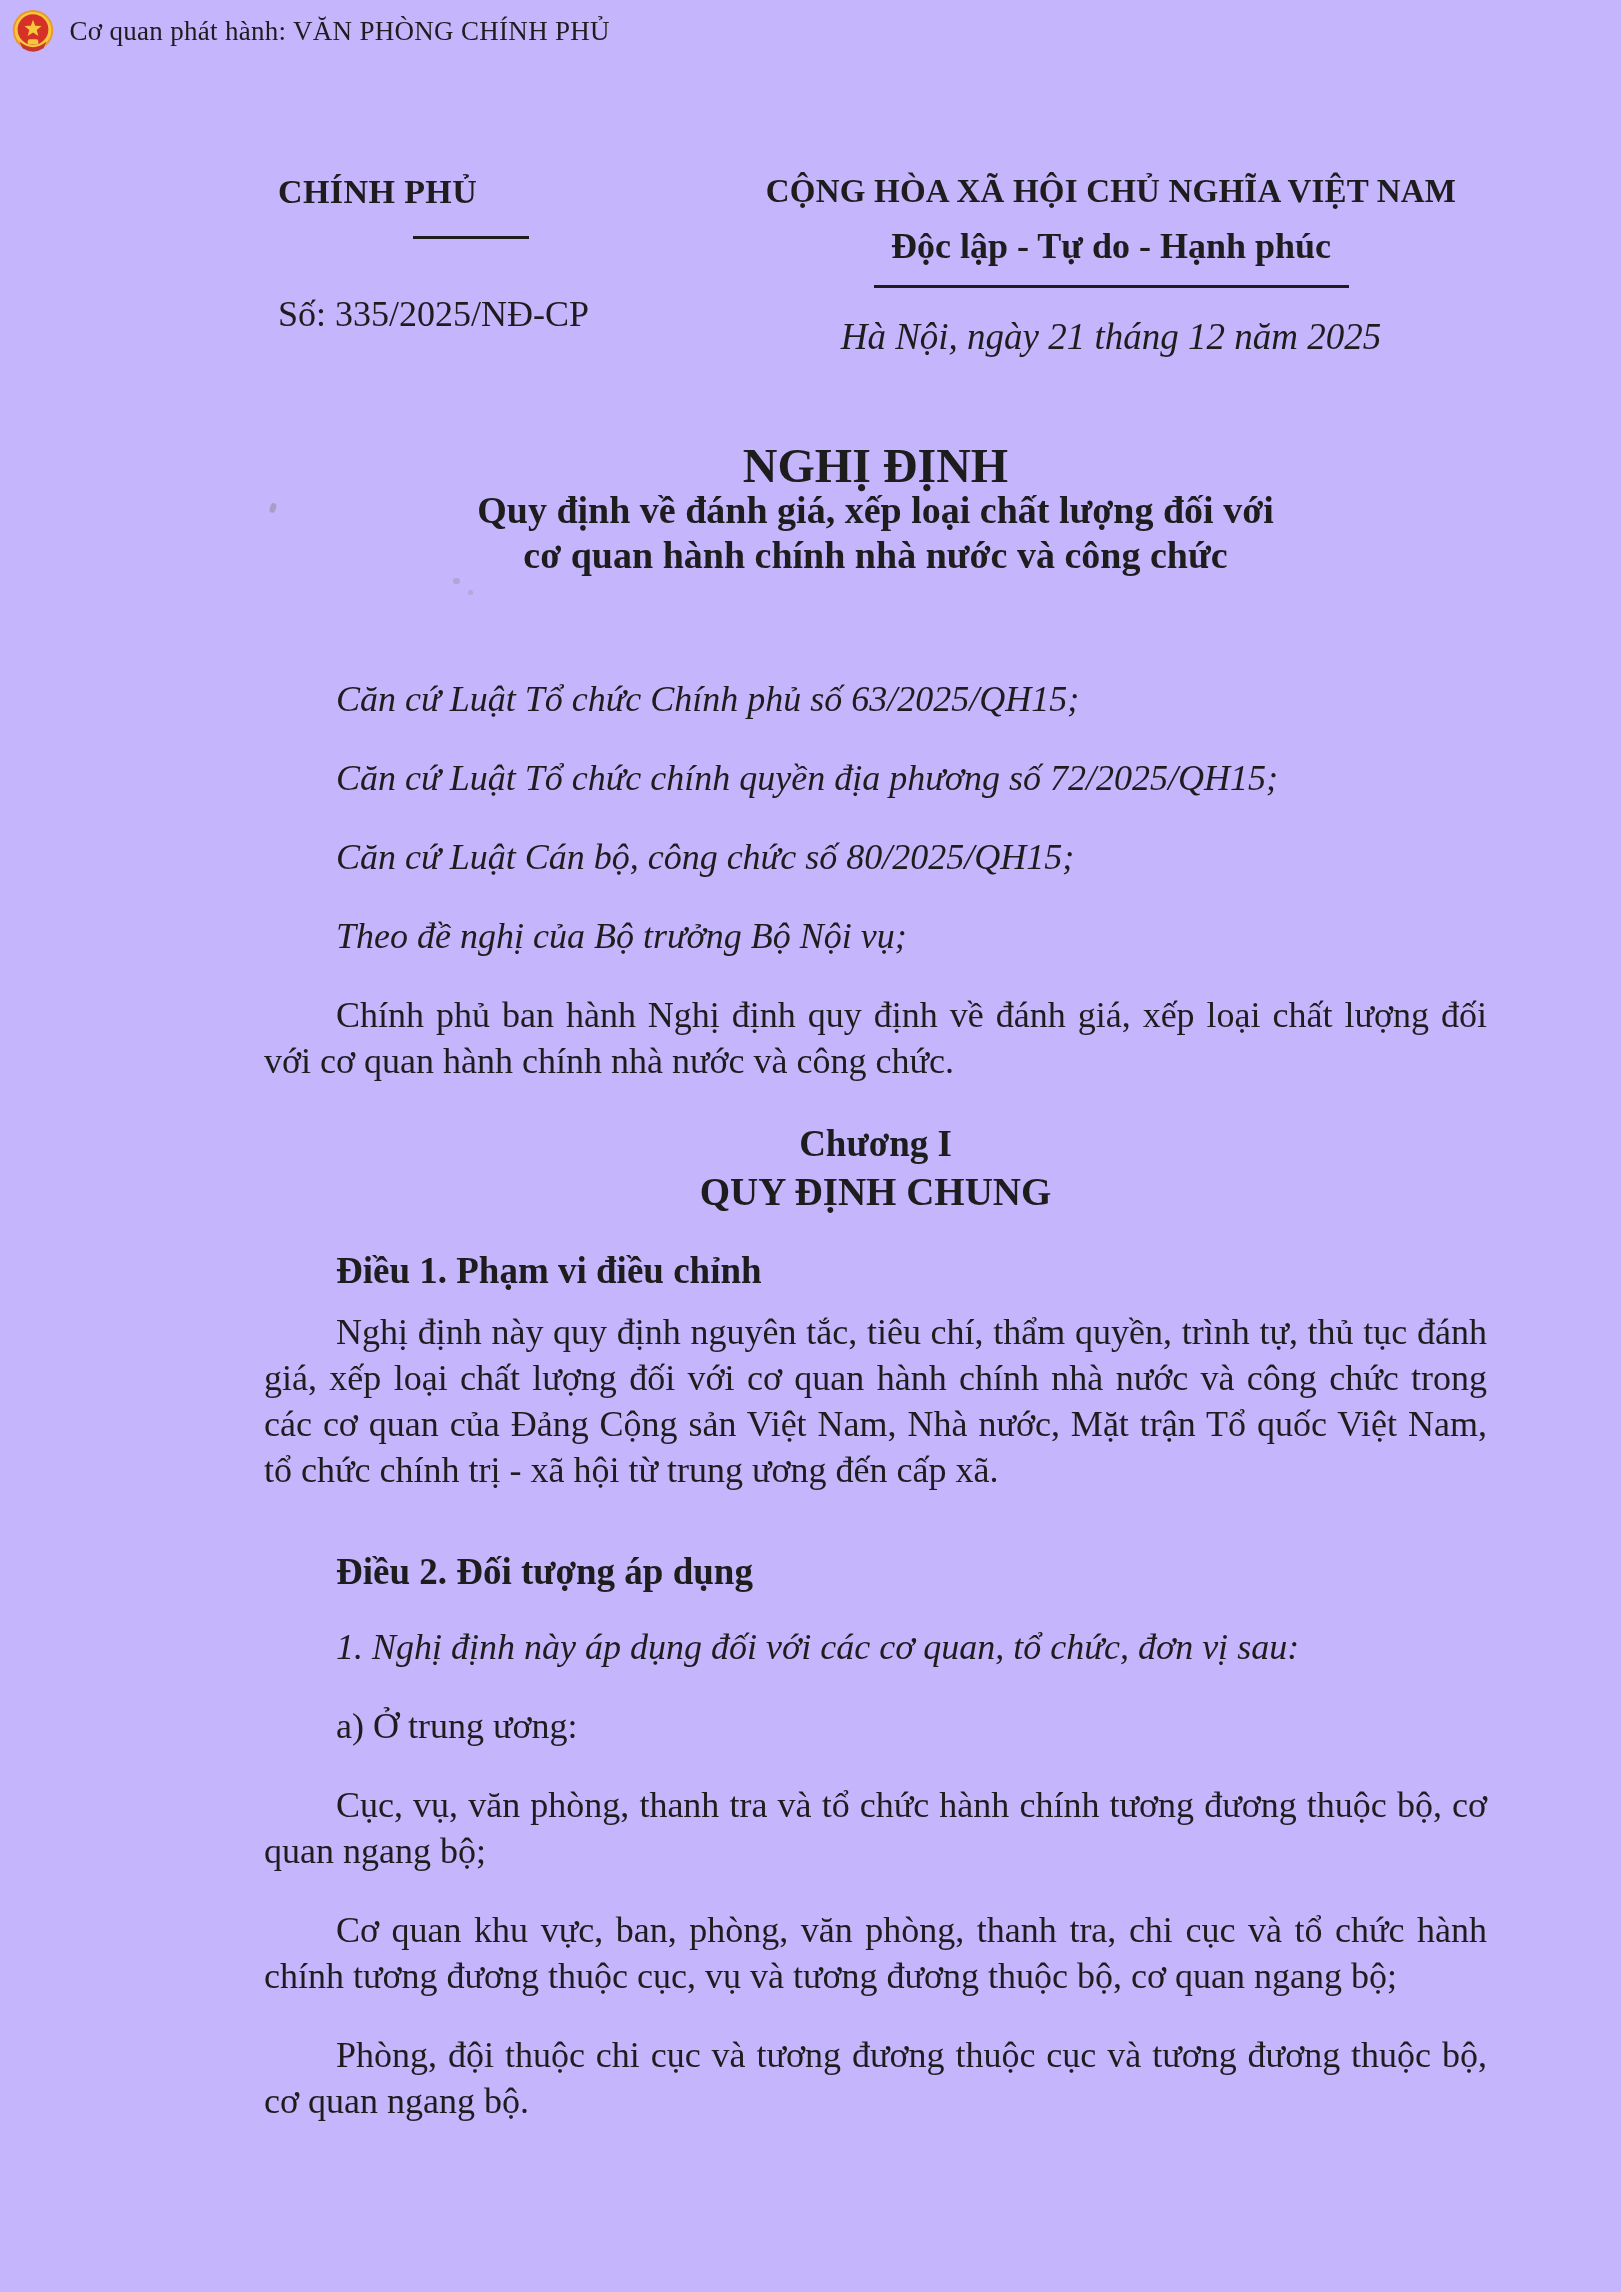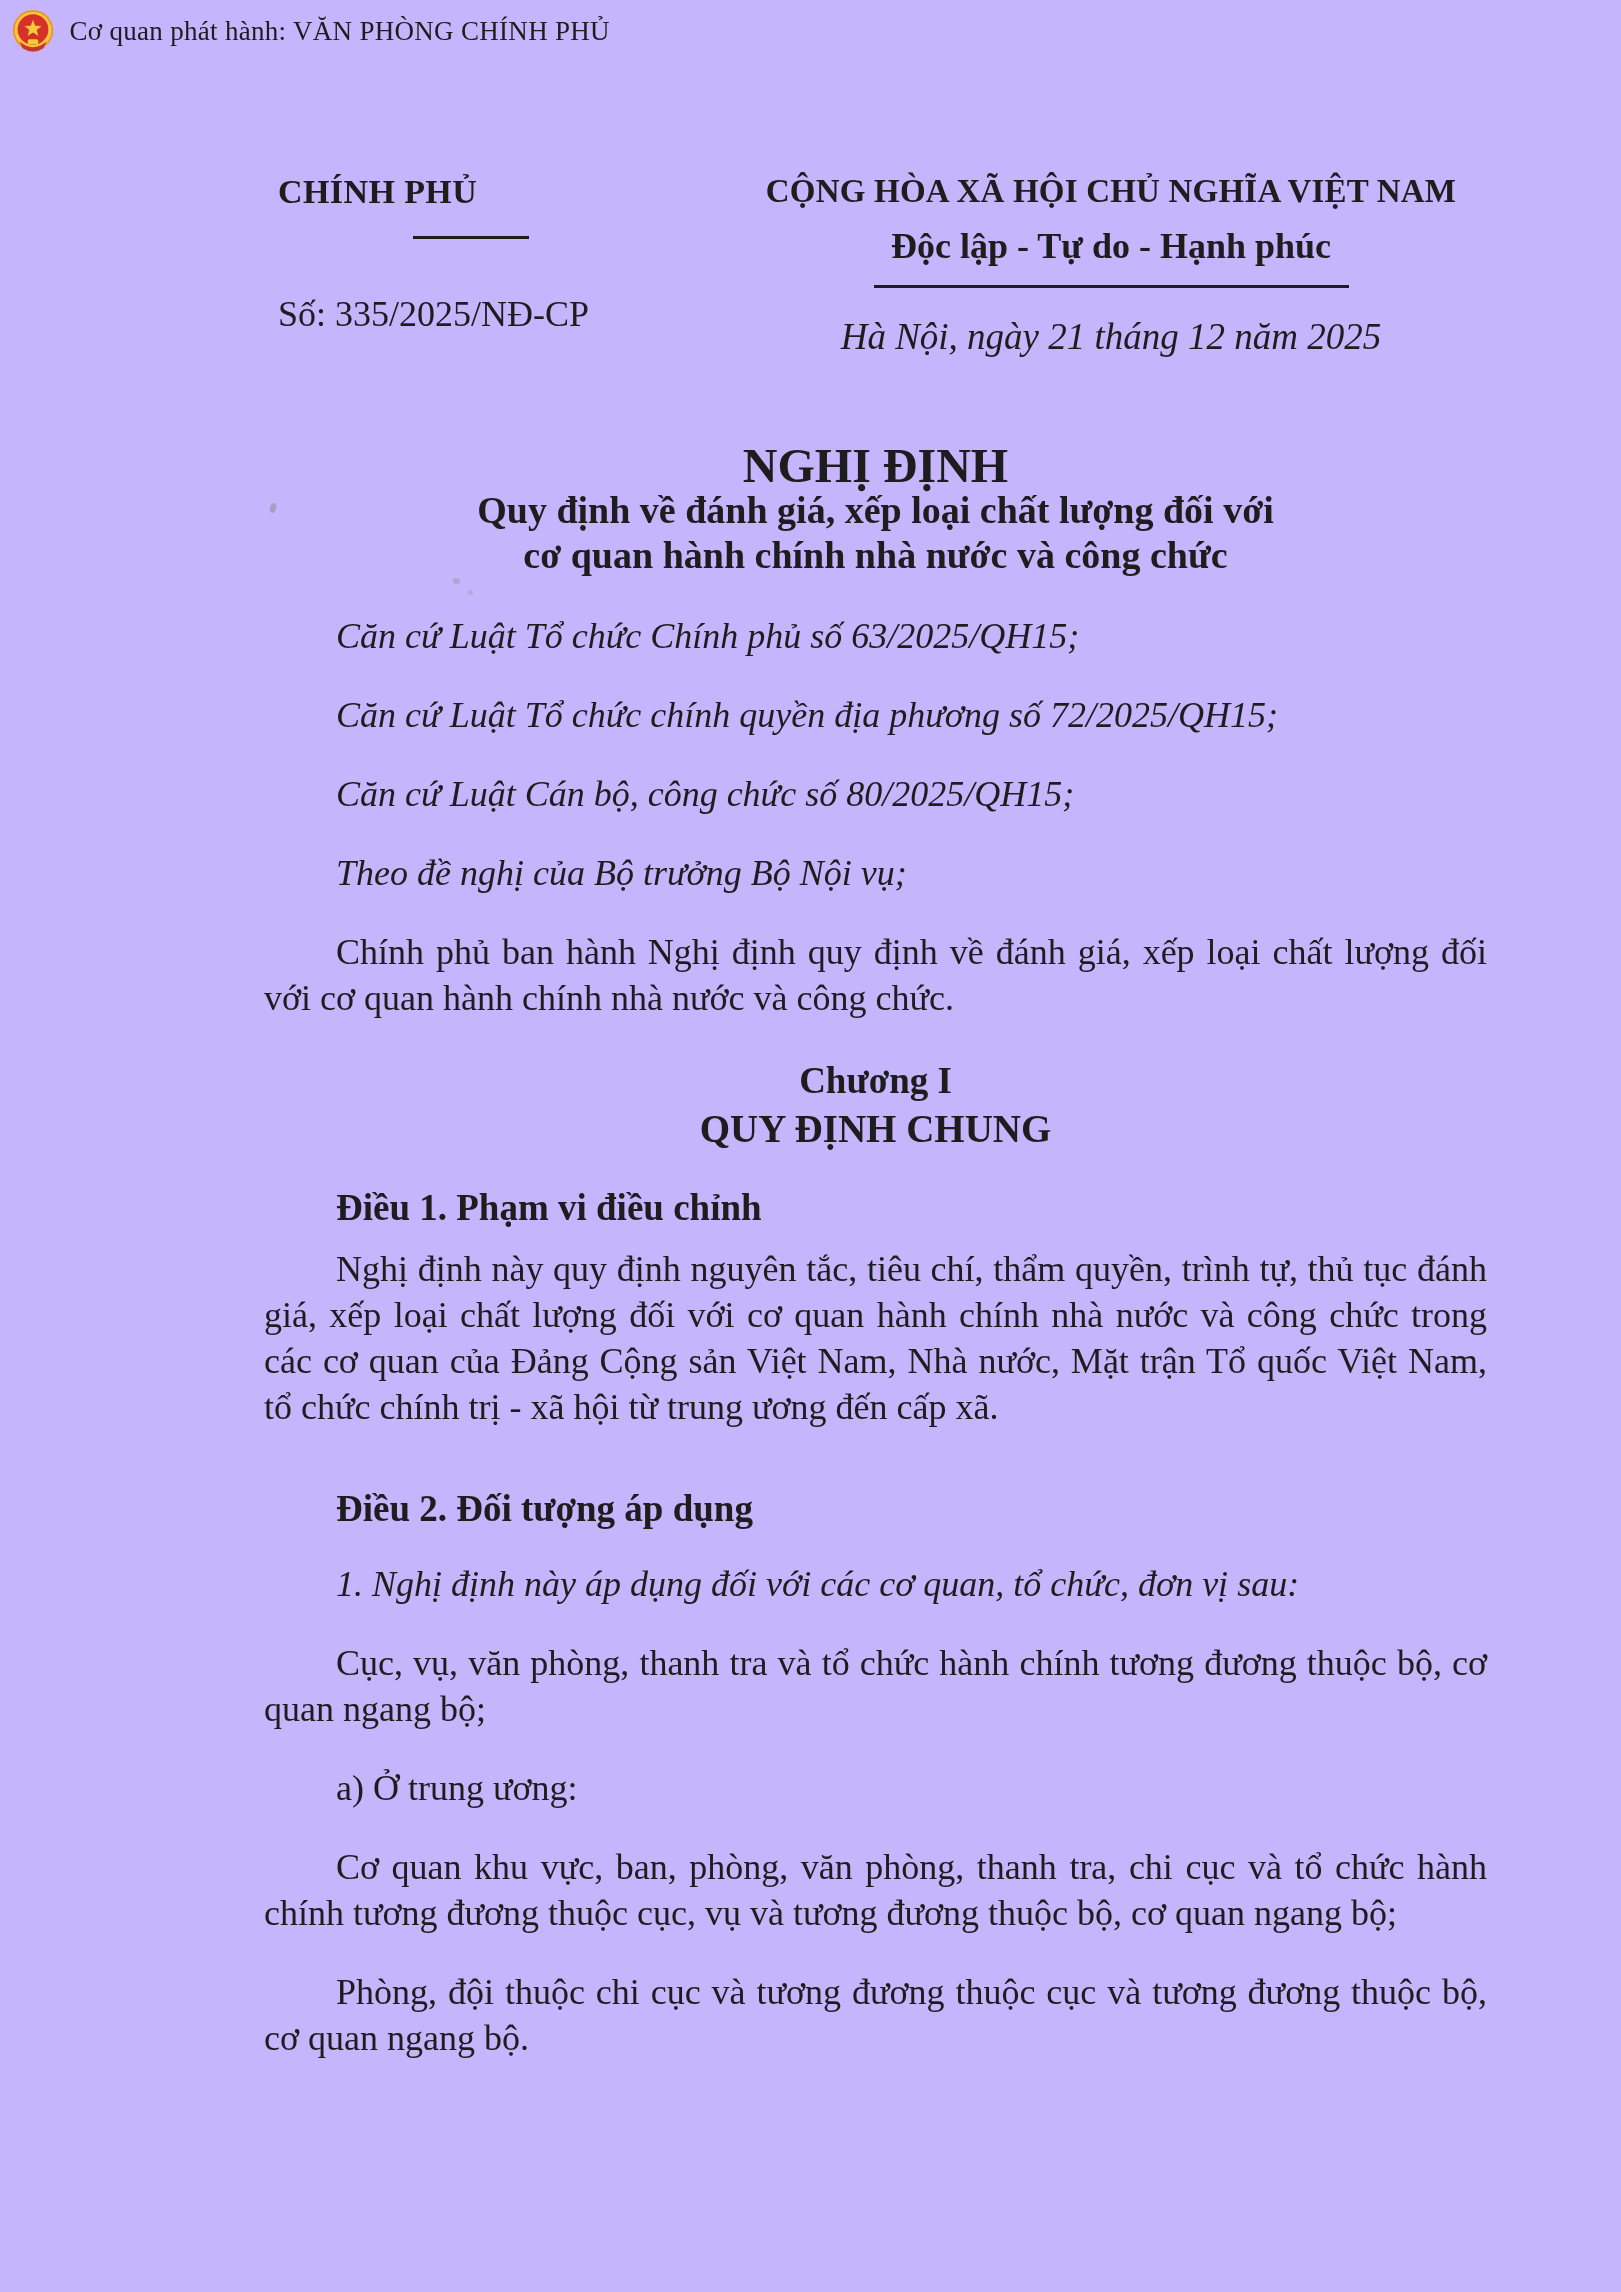--- a/index.html
+++ b/index.html
@@ -34,21 +34,21 @@
   
   .doc-body {
     margin:0 134px 0 264px;
     font-size:36px; line-height:46px;
     text-align:justify;
   }
   .title-block { text-align:center; font-weight:bold; margin-top:88px; }
   .doc-type     { font-size:48px; line-height:45px; }
   .doc-subtitle { font-size:38px; line-height:45px; }
 
-  .recitals { margin-top:35px; }
+  .recitals { margin-top:98px; }
   .doc-body p { margin:33px 0 0; text-indent:72px; }
   p.recital { font-style:italic; text-align:left; }
   p.enactment { }
 
   .chapter { text-align:center; font-weight:bold; margin-top:32px; }
   .chapter-number { font-size:37px; line-height:47px;margin-top:36px; }
   .chapter-title  { font-size:39px; line-height:50px; }
 
   .article-heading {
     font-weight:bold; text-align:left;
@@ -119,22 +119,22 @@
     </div>
 
     <div>
       <h3 class="article-heading">Điều 1. Phạm vi điều chỉnh</h3>
       <p class="after-heading">Nghị định này quy định nguyên tắc, tiêu chí, thẩm quyền, trình tự, thủ tục đánh giá, xếp loại chất lượng đối với cơ quan hành chính nhà nước và công chức trong các cơ quan của Đảng Cộng sản Việt Nam, Nhà nước, Mặt trận Tổ quốc Việt Nam, tổ chức chính trị - xã hội từ trung ương đến cấp xã.</p>
     </div>
 
     <div>
       <h3 class="article-heading gap-lg">Điều 2. Đối tượng áp dụng</h3>
       <p class="item-first">1. Nghị định này áp dụng đối với các cơ quan, tổ chức, đơn vị sau:</p>
+      <p>a) Ở trung ương:</p>
       <p>Cục, vụ, văn phòng, thanh tra và tổ chức hành chính tương đương thuộc bộ, cơ quan ngang bộ;</p>
-      <p>a) Ở trung ương:</p>
       <p>Cơ quan khu vực, ban, phòng, văn phòng, thanh tra, chi cục và tổ chức hành chính tương đương thuộc cục, vụ và tương đương thuộc bộ, cơ quan ngang bộ;</p>
       <p>Phòng, đội thuộc chi cục và tương đương thuộc cục và tương đương thuộc bộ, cơ quan ngang bộ.</p>
     </div>
 
   </div>
 
   <div class="artifact a1"></div>
   <div class="artifact a2"></div>
   <div class="artifact a3"></div>
 

